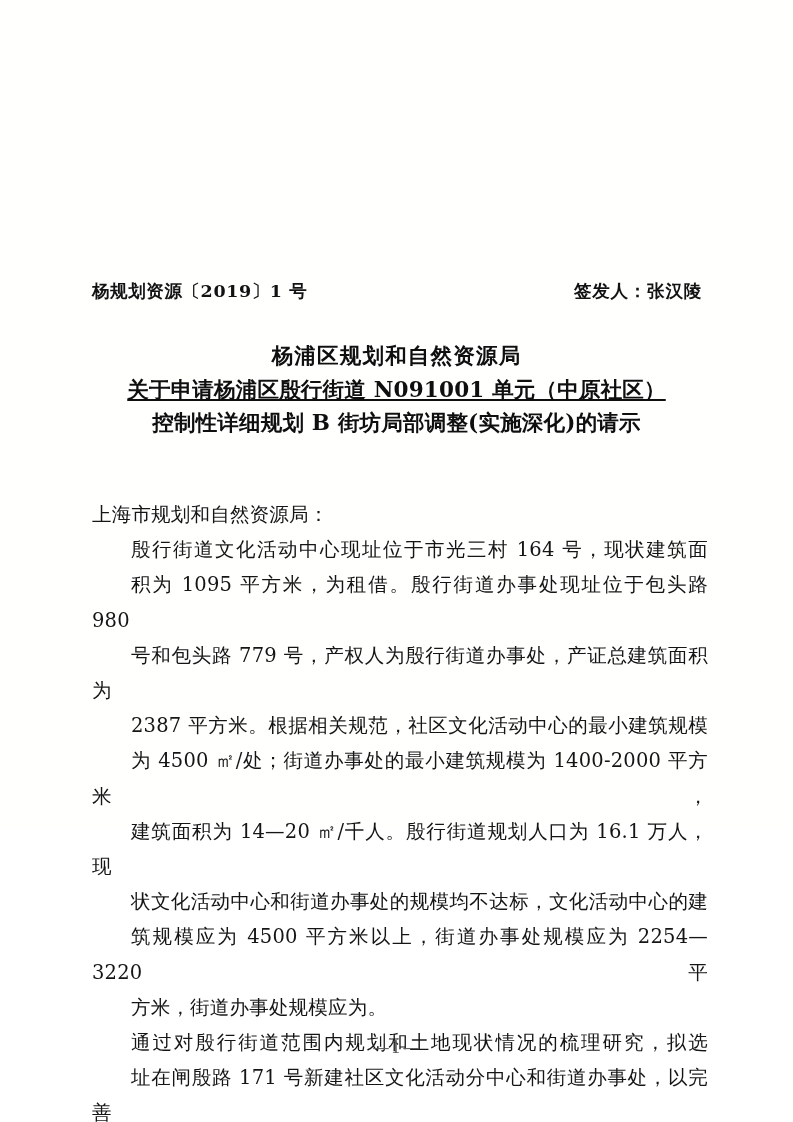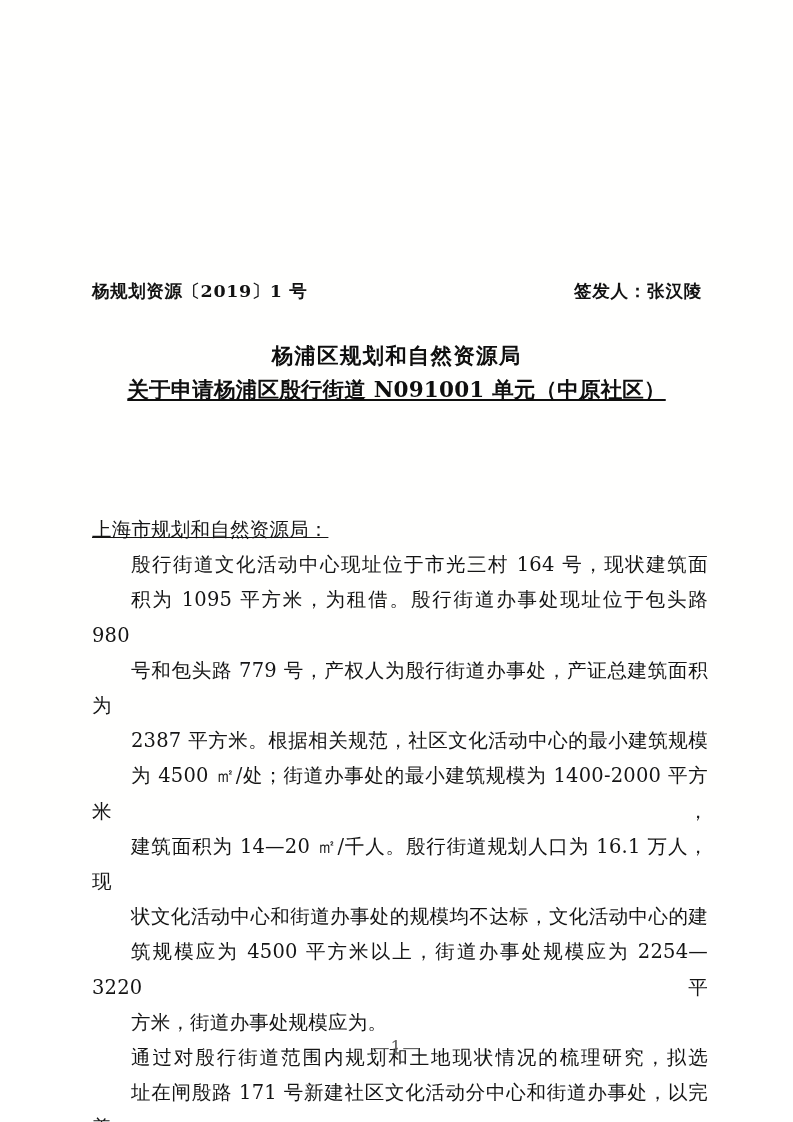--- a/index.html
+++ b/index.html
@@ -66,25 +66,24 @@
     position: absolute;
     left: 92px;
     top: 497px;
     width: 616px;
     font-size: 19.5px;
     line-height: 35.2px;
     color: #151515;
     letter-spacing: 0.2px;
   }
   .salutation {
-    margin: 15px 0 0 0;
+    margin: 0 0 0 0;
     text-align: justify;
     text-align-last: left;
     white-space: nowrap;
-    text-decoration: underline;
   }
   .para {
     margin: 0;
     text-indent: 2em;
     text-align: justify;
     text-align-last: left;
     text-justify: inter-character;
   }
   
   .para > span.ln {
@@ -117,20 +116,21 @@
 <div class="page" style="background: rgb(255, 255, 254);">
 
   <div class="doc-head">
     <span class="doc-no">杨规划资源〔2019〕1 号</span>
     <span class="signer">签发人：张汉陵</span>
   </div>
 
   <div class="title-block">
     <div class="title-line l1">杨浦区规划和自然资源局</div>
     <div class="title-line l2">关于申请杨浦区殷行街道 N091001 单元（中原社区）</div>
+    <div class="title-line l3">控制性详细规划 B 街坊局部调整(实施深化)的请示</div>
   </div>
 
   <div class="body-block" style="color: rgb(21, 21, 21);">
     <p class="salutation">上海市规划和自然资源局：</p>
     <p class="para">
         <span class="ln j" style="text-indent: 2em;">殷行街道文化活动中心现址位于市光三村 164 号，现状建筑面</span>
         <span class="ln j">积为 1095 平方米，为租借。殷行街道办事处现址位于包头路 980</span>
         <span class="ln j">号和包头路 779 号，产权人为殷行街道办事处，产证总建筑面积为</span>
         <span class="ln j">2387 平方米。根据相关规范，社区文化活动中心的最小建筑规模</span>
         <span class="ln j">为 4500 ㎡/处；街道办事处的最小建筑规模为 1400-2000 平方米，</span>

